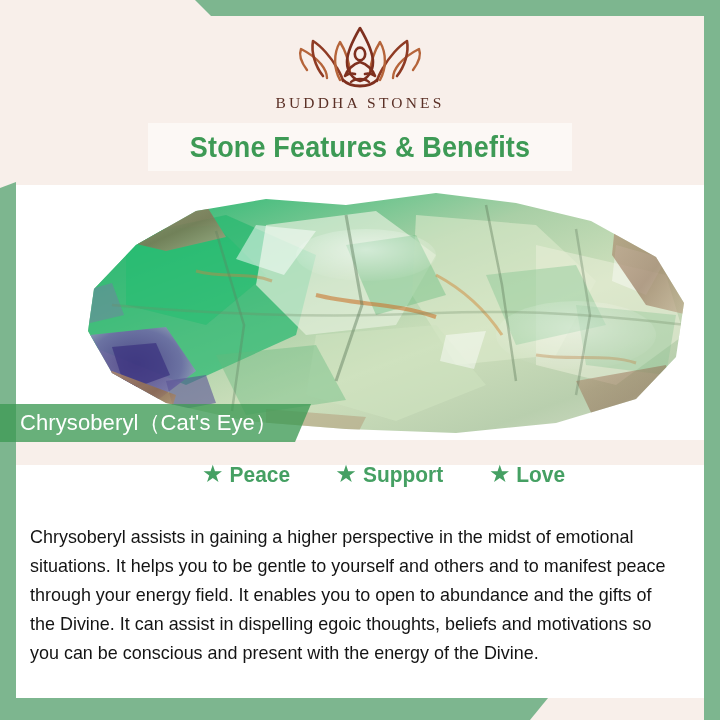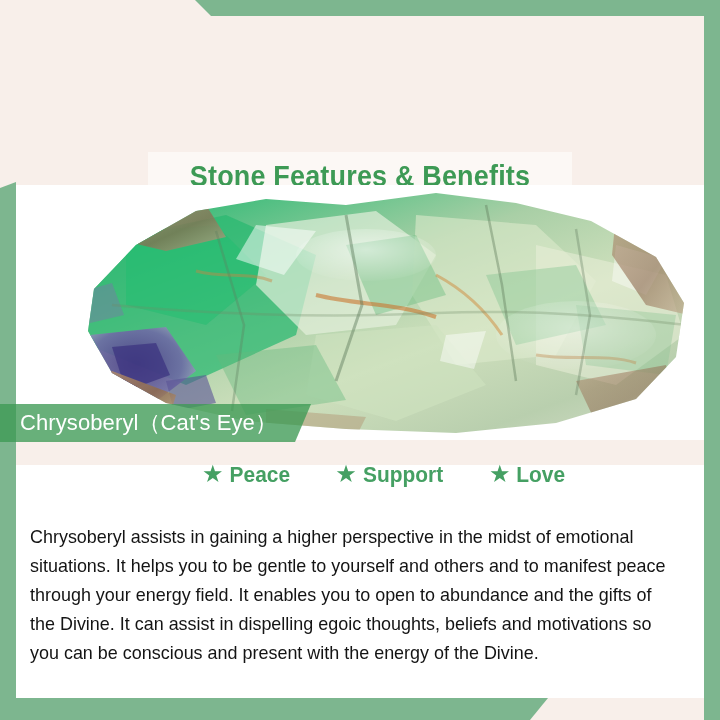--- a/index.html
+++ b/index.html
@@ -88,21 +88,20 @@
 
   
   .title-band {
     position: absolute;
     left: 148px; top: 123px;
     width: 424px; height: 48px;
     background: #fcf8f5;
     display: flex;
     align-items: center;
     justify-content: center;
-    margin-top: 29px;
   }
   .title-text {
     font-size: 29px;
     font-weight: bold;
     color: #3d9a55;
     font-family: "Liberation Sans Narrow", "Liberation Sans", sans-serif;
     transform: scaleX(0.93);
     letter-spacing: 0.2px;
     white-space: nowrap;
   }
@@ -189,20 +188,51 @@
 
   <div class="cream-top"></div>
   <div class="cream-under-image"></div>
   <div class="cream-bottom-right"></div>
 
   <div class="frame-top"></div>
   <div class="frame-right"></div>
   <div class="frame-left"></div>
   <div class="frame-bottom"></div>
 
+  <div class="logo-wrap">
+    <span class="logo-mark">
+      <svg viewBox="0 0 150 66" xmlns="http://www.w3.org/2000/svg">
+        <g fill="none" stroke-linecap="round" stroke-linejoin="round">
+
+          <path d="M22 46 C16 38 14 30 16 25 C22 28 30 33 36 40 C40 45 42 50 42 54" stroke="#b5643a" stroke-width="2.4"></path>
+
+          <path d="M128 46 C134 38 136 30 134 25 C128 28 120 33 114 40 C110 45 108 50 108 54" stroke="#b5643a" stroke-width="2.4"></path>
+
+          <path d="M38 52 C30 42 26 28 28 17 C36 22 46 33 52 44 C55 49 57 53 58 57" stroke="#8f3b24" stroke-width="2.6"></path>
+
+          <path d="M112 52 C120 42 124 28 122 17 C114 22 104 33 98 44 C95 49 93 53 92 57" stroke="#8f3b24" stroke-width="2.6"></path>
+
+          <path d="M55 56 C49 45 48 30 55 18 C60 26 64 38 65 48" stroke="#b5643a" stroke-width="2.4"></path>
+
+          <path d="M95 56 C101 45 102 30 95 18 C90 26 86 38 85 48" stroke="#b5643a" stroke-width="2.4"></path>
+
+          <path d="M75 4 C68 16 62 28 62 38 C62 48 68 55 75 57 C82 55 88 48 88 38 C88 28 82 16 75 4 Z" stroke="#7e2f1e" stroke-width="2.6"></path>
+
+          <ellipse cx="75" cy="30" rx="5.2" ry="6.4" stroke="#7e2f1e" stroke-width="2.6"></ellipse>
+
+          <path d="M75 38 C68 40 62 46 60 52 C63 50 67 49 70 50" stroke="#7e2f1e" stroke-width="2.6"></path>
+          <path d="M75 38 C82 40 88 46 90 52 C87 50 83 49 80 50" stroke="#7e2f1e" stroke-width="2.6"></path>
+
+          <path d="M58 56 C62 60 68 62 75 62 C82 62 88 60 92 56" stroke="#7e2f1e" stroke-width="2.8"></path>
+          <path d="M66 58 C70 54 80 54 84 58" stroke="#7e2f1e" stroke-width="2.4"></path>
+        </g>
+      </svg>
+    </span>
+    <span class="logo-text">BUDDHA STONES</span>
+  </div>
 
   <div class="title-band">
     <span class="title-text">Stone Features &amp; Benefits</span>
   </div>
 
   <div class="photo">
     <svg viewBox="0 0 688 255" preserveAspectRatio="none" xmlns="http://www.w3.org/2000/svg">
       <defs>
         <linearGradient id="gmain" x1="0" y1="0" x2="1" y2="1">
           <stop offset="0%" stop-color="#8fb49a"></stop>

